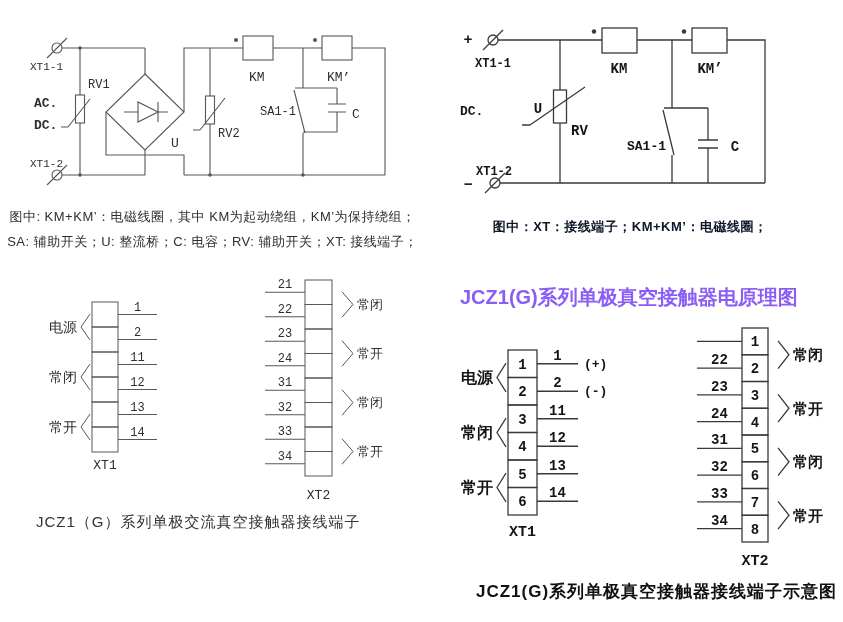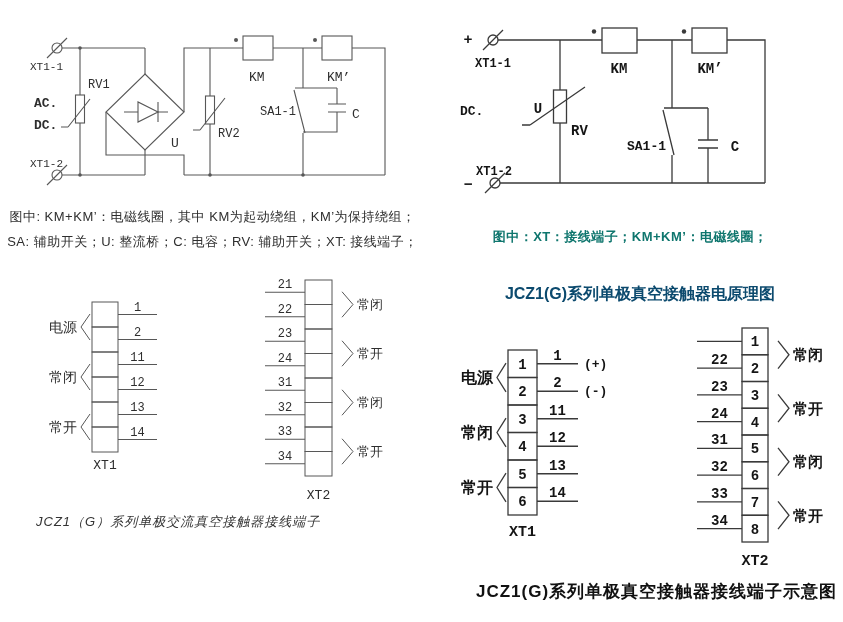--- a/index.html
+++ b/index.html
@@ -3,22 +3,22 @@
 <meta charset="utf-8">
 <style>
   html,body{margin:0;padding:0;background:#fff;}
   .page{position:relative;width:843px;height:622px;background:#fff;overflow:hidden;
         font-family:"Liberation Sans","DejaVu Sans",sans-serif;color:#2e2e2e;}
   svg{position:absolute;overflow:visible;}
   svg text{font-family:"Liberation Mono","DejaVu Sans Mono",monospace;}
   svg text.cjk{font-family:"Liberation Sans","DejaVu Sans",sans-serif;}
   .legend{position:absolute;text-align:center;font-size:13px;line-height:25px;letter-spacing:.5px;}
   .caption{position:absolute;white-space:nowrap;}
-  .cap-dc-schematic{left:460px;top:284px;width:360px;text-align:center;font-size:16px;font-weight:600;color:#0c4a6e;}
-  .cap-ac-terminals{left:36px;top:513px;font-size:13px;color:#333;letter-spacing:1px;font-style:italic;}
+  .cap-dc-schematic{left:460px;top:284px;width:360px;text-align:left;font-size:20px;font-weight:600;color:#8b5cf6;}
+  .cap-ac-terminals{left:36px;top:513px;font-size:15px;color:#333;letter-spacing:1px;}
   .cap-dc-terminals{left:476px;top:580px;font-size:17px;font-weight:700;color:#111;letter-spacing:1px;}
 </style>
 </head>
 <body>
 
 <div class="page" id="page">
 
   <svg id="ac-circuit" style="left:0;top:0" width="420" height="200" viewBox="0 0 420 200" stroke-width="1.1" stroke="#575757" fill="none">
     <path d="M62 48 H145 M145 48 V74 M62 175 H145 M145 150 V175 M106 112 V155 H184 V175 M184 112 V48 H243 M273 48 H322 M352 48 H385 V175 M184 175 H385"></path>
     <g>
@@ -118,21 +118,21 @@
       <text x="295" y="141" font-size="14" font-weight="700" text-anchor="middle" fill="#151515" stroke="none">C</text>
     </g>
     <g>
       <circle cx="55" cy="173" r="5" fill="#fff"></circle>
       <line x1="45" y1="183" x2="65" y2="163"></line>
       <text x="28" y="179" font-size="15" font-weight="700" text-anchor="middle" fill="#151515" stroke="none">−</text>
       <text x="36" y="165" font-size="12" font-weight="700" fill="#151515" stroke="none">XT1-2</text>
     </g>
   </svg>
 
-  <div class="legend" style="left:455px;top:224px;width:350px;font-weight:600;color:#0f766e;">
+  <div class="legend" style="left:455px;top:214px;width:350px;font-weight:600;color:#0f172a;">
     <div>图中：XT：接线端子；KM+KM’：电磁线圈；</div>
   </div>
   <div class="caption cap-dc-schematic">JCZ1(G)系列单极真空接触器电原理图</div>
 
   <div class="caption cap-ac-terminals">JCZ1（G）系列单极交流真空接触器接线端子</div>
   <div class="caption cap-dc-terminals">JCZ1(G)系列单极真空接触器接线端子示意图</div>
 <svg width="160" height="190" viewBox="0 0 160 190" style="left: 30px; top: 295px;">
       <rect x="62" y="7" width="26" height="25" fill="none" stroke="#575757" stroke-width="1"></rect>
       <rect x="62" y="32" width="26" height="25" fill="none" stroke="#575757" stroke-width="1"></rect>
       <rect x="62" y="57" width="26" height="25" fill="none" stroke="#575757" stroke-width="1"></rect>

